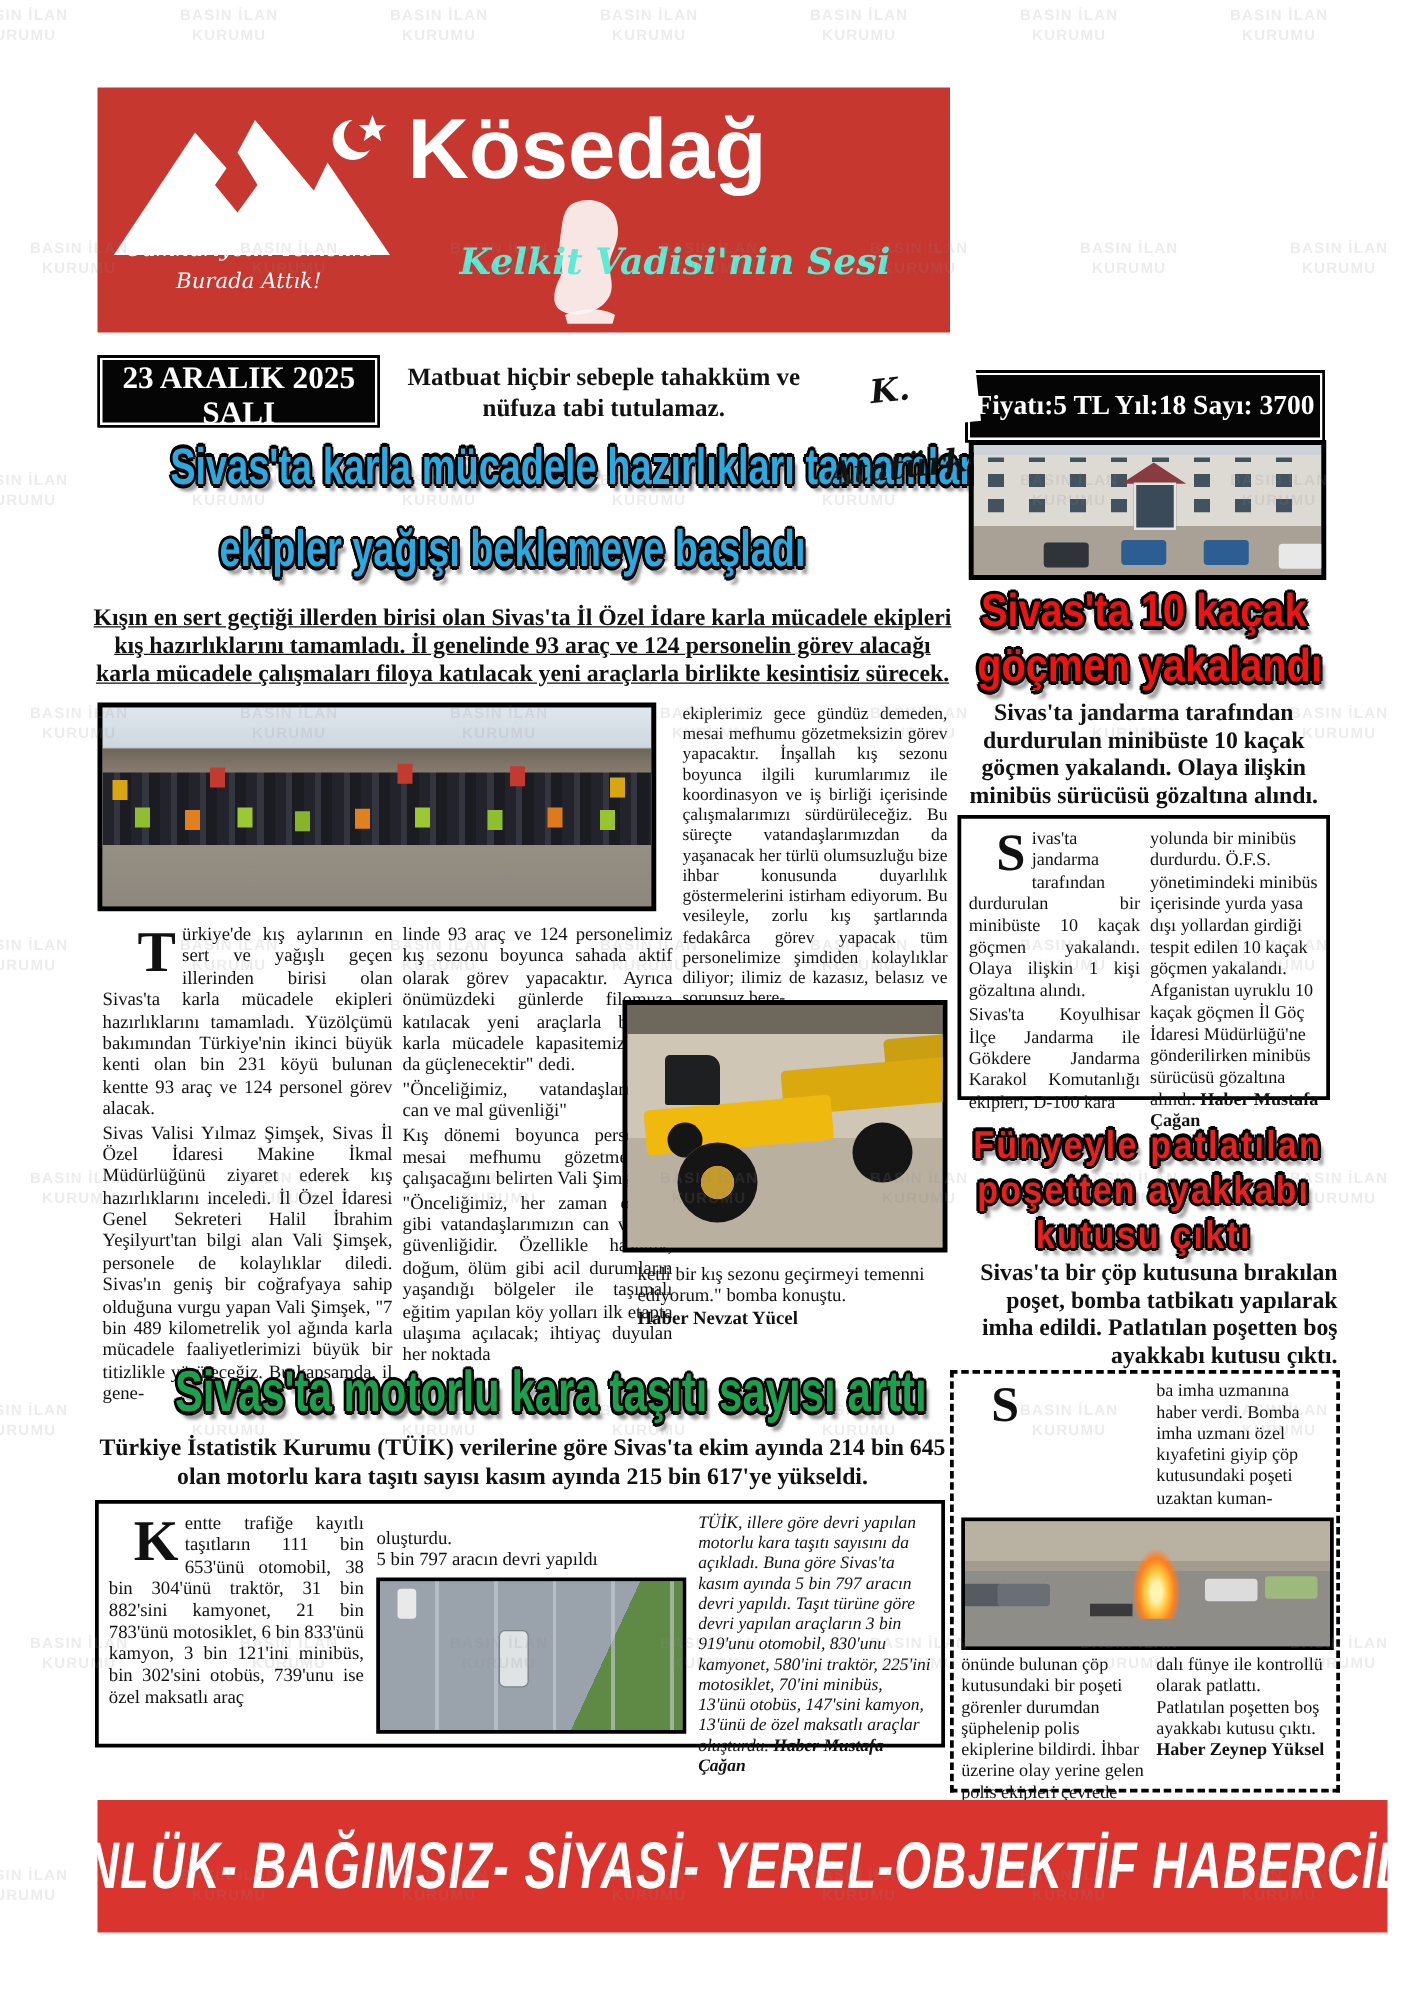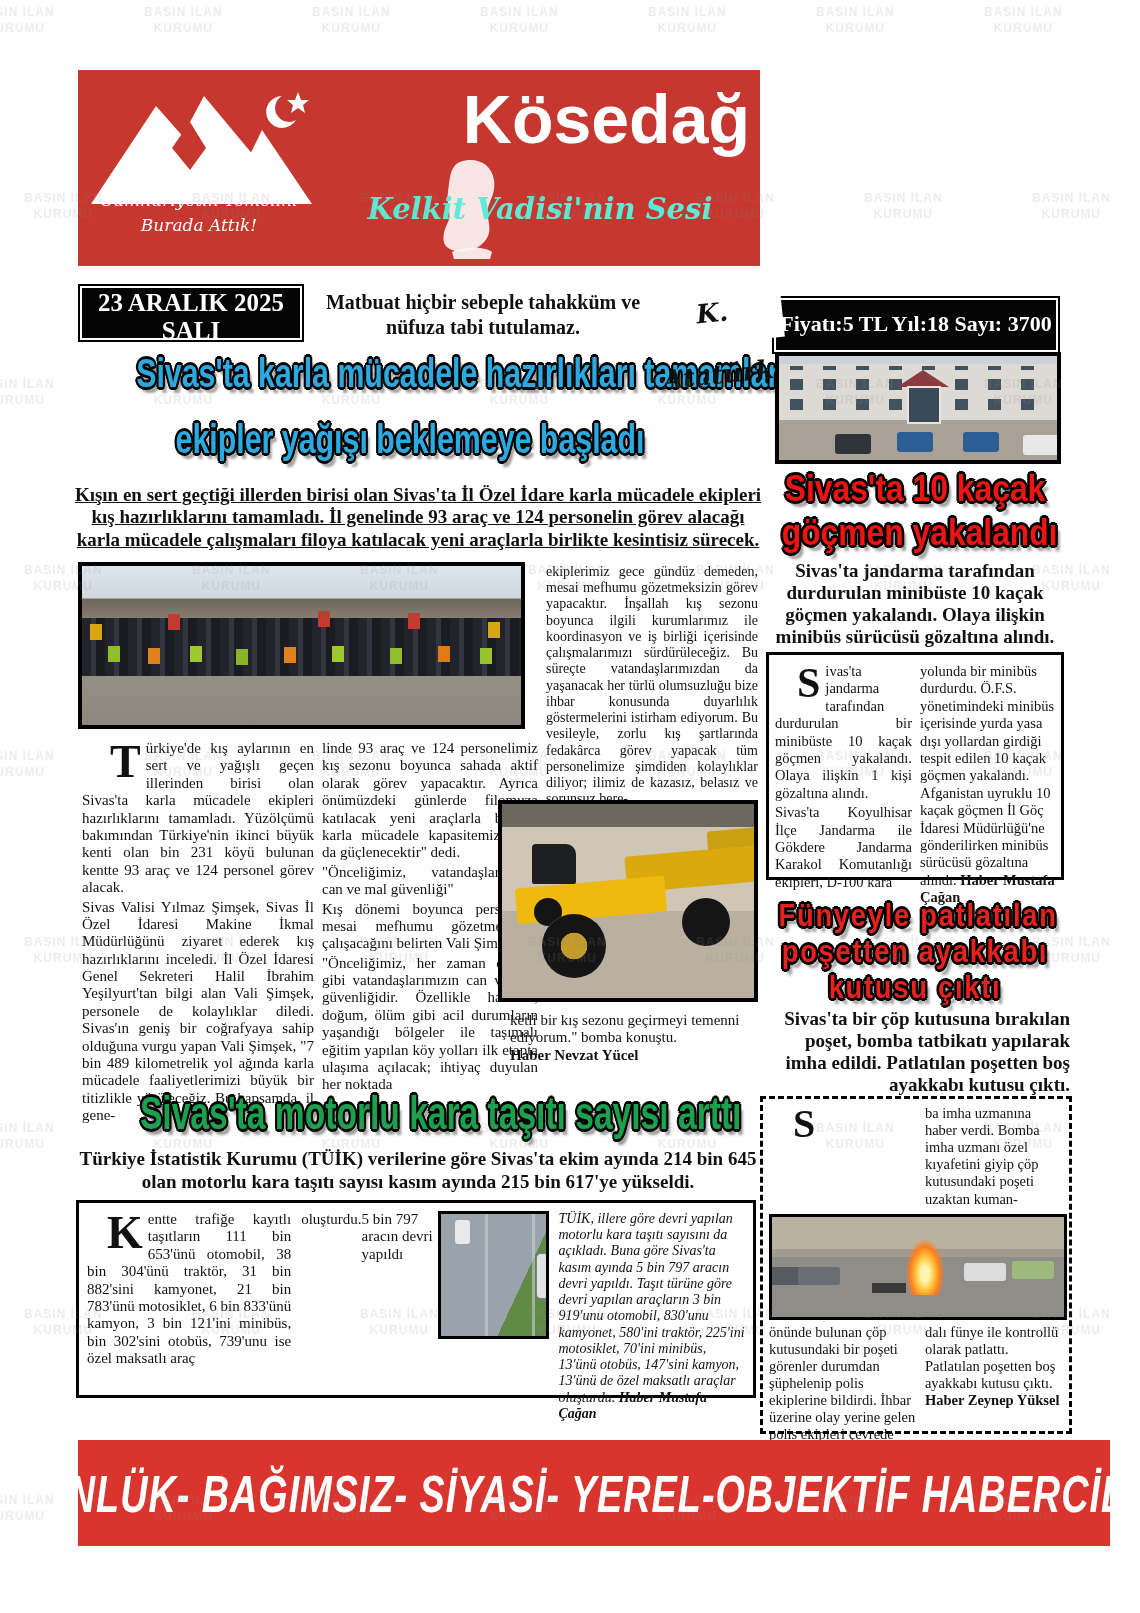--- a/index.html
+++ b/index.html
@@ -7,21 +7,21 @@
         font-family:"Liberation Serif",serif;color:#111;}
   .abs{position:absolute;box-sizing:border-box;}
 
   
   .wm-layer{position:absolute;inset:0;z-index:40;pointer-events:none;overflow:hidden;}
   .wm{position:absolute;white-space:pre;text-align:center;
       font:bold 12px/1.35 "Liberation Sans",sans-serif;color:#8d8d8d;opacity:.16;letter-spacing:1px;}
 
   
   .masthead{left:78px;top:70px;width:682px;height:196px;background:#c5372f;z-index:1;}
-  .mast-title{position:absolute;left:248px;top:14px;width:424px;text-align:right;color:#fff;
+  .mast-title{position:absolute;left:248px;top:14px;width:424px;text-align:left;color:#fff;
       font:bold 68px/1.05 "Liberation Sans",sans-serif;}
   .mast-sub{position:absolute;left:252px;top:122px;width:420px;text-align:center;color:#5eead4;
       font:italic bold 29px/1.2 "DejaVu Serif",serif;}
   .mast-slogan{position:absolute;left:16px;top:118px;width:210px;text-align:center;color:#fff;
       font:italic 17px/1.45 "DejaVu Serif",serif;}
   .mast-mtn{position:absolute;left:8px;top:8px;}
   .mast-ata{position:absolute;left:352px;top:86px;opacity:.95;}
 
   
   .adbox{left:772px;top:72px;width:288px;height:192px;background:#fff;border:2px solid #000;z-index:1;text-align:center;}
@@ -122,21 +122,21 @@
   .col2{left:322px;top:740px;width:216px;z-index:1;}
   .col3bot{left:510px;top:1012px;width:250px;z-index:1;}
 
   
   .veh-h{left:40px;top:1086px;width:740px;}
   .veh-sub{left:72px;top:1148px;width:692px;text-align:center;
      font:bold 19px/1.2 "Liberation Serif",serif;z-index:1;}
   .veh-box{left:76px;top:1200px;width:680px;height:198px;border:3px solid #000;z-index:1;
      display:flex;gap:10px;padding:8px;background:#fff;}
   .veh-c1{width:208px;}
-  .veh-c2{width:252px;display:flex;flex-direction:row;}
+  .veh-c2{width:252px;display:flex;flex-direction:column;margin-top:12px;}
   .veh-c3{width:190px;}
 
   
   .mig-h1{left:760px;top:468px;width:310px;}
   .mig-h2{left:760px;top:512px;width:310px;}
   .mig-intro{left:764px;top:560px;width:302px;text-align:center;
      font:bold 19px/1.15 "Liberation Serif",serif;z-index:1;}
   .mig-box{left:766px;top:652px;width:298px;height:228px;border:3px solid #000;z-index:1;
      display:flex;gap:8px;padding:8px 6px;background:#fff;}
   .mig-box .body{font-size:14.5px;line-height:1.2;}

